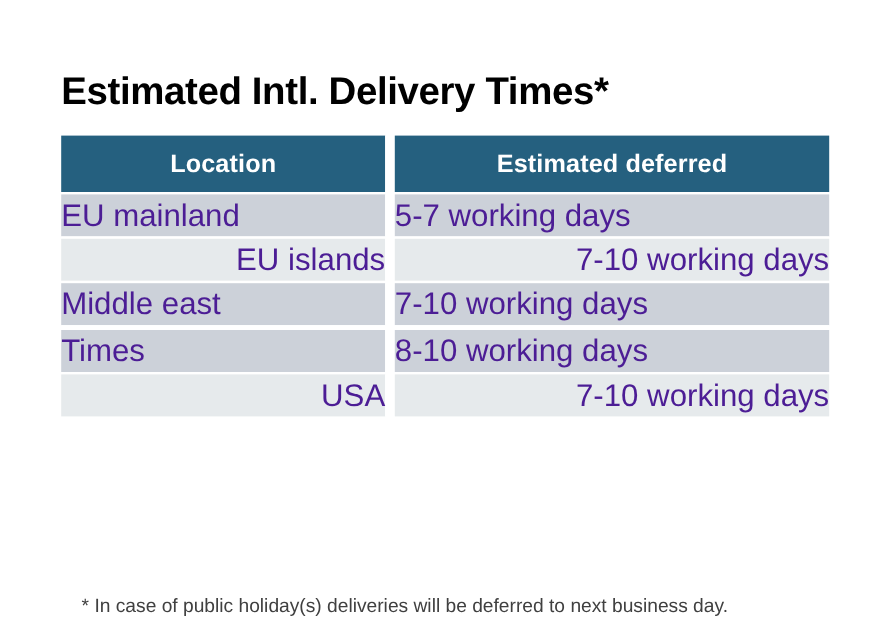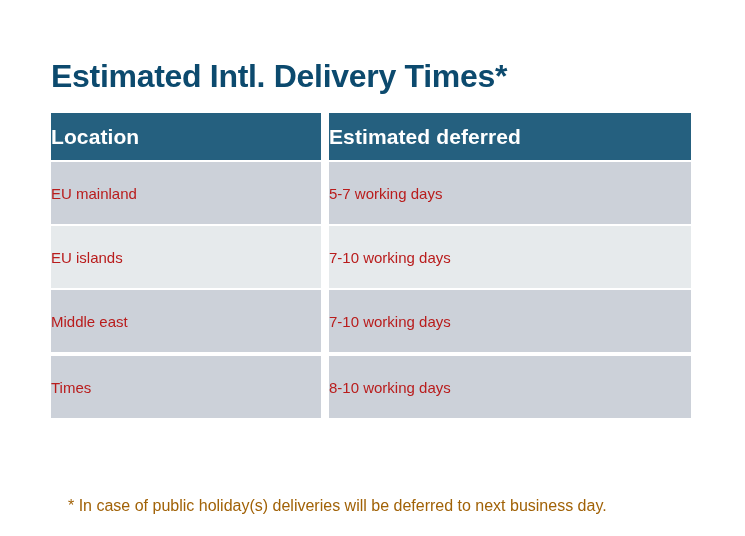--- a/index.html
+++ b/index.html
@@ -21,21 +21,21 @@
     background: #ffffff;
   }
 
   .page-title {
     position: absolute;
     left: 51px;
     top: 36px;
     font-size: 32px;
     font-weight: 700;
     letter-spacing: -0.3px;
-    color: #0c4a6e;
+    color: #000000;
     white-space: nowrap;
     line-height: 1.2;
   }
 
   .delivery-table {
     position: absolute;
     left: 51px;
     top: 113px;
     width: 640px;
     border-collapse: separate;
@@ -52,58 +52,58 @@
     padding: 0;
     vertical-align: middle;
   }
 
   .head-cell {
     height: 47px;
     background: #25607f;
     color: #ffffff;
     font-size: 21px;
     font-weight: 700;
-    text-align: left;
+    text-align: center;
     padding-left: 14px;
     white-space: nowrap;
     letter-spacing: 0.1px;
   }
 
   .gap-cell {
     background: #ffffff;
   }
 
   .row-spacer td {
     height: 2px;
     background: #ffffff;
     padding: 0;
     font-size: 0;
     line-height: 0;
   }
 
   .body-cell {
-    height: 62px;
-    font-size: 15px;
+    height: 35px;
+    font-size: 26px;
     font-weight: 400;
-    color: #b91c1c;
+    color: #4c1d95;
     text-align: left;
     padding-left: 14px;
     white-space: nowrap;
   }
 
   tr.row-odd .body-cell  { background: #ccd1d9; }
-  tr.row-even .body-cell { background: #e6eaec; }
+  tr.row-even .body-cell { background: #e6eaec; text-align: right; }
 
   .footnote {
     position: absolute;
     left: 68px;
     top: 480px;
     font-size: 16px;
     font-weight: 400;
-    color: #a16207;
+    color: #404040;
     white-space: nowrap;
     line-height: 1.3;
   }
 </style>
 </head>
 <body>
 
 <div class="page">
 
   <h1 class="page-title">Estimated Intl. Delivery Times*</h1>
@@ -171,19 +171,24 @@
         <td class="body-cell">Times</td>
         <td class="gap-cell"></td>
         <td class="body-cell">8-10 working days</td>
       </tr>
 
       <tr class="row-spacer">
         <td></td>
         <td></td>
         <td></td>
       </tr>
+      <tr class="row-even">
+        <td class="body-cell">USA</td>
+        <td class="gap-cell"></td>
+        <td class="body-cell">7-10 working days</td>
+      </tr>
 
     </tbody>
   </table>
 
   <p class="footnote">* In case of public holiday(s) deliveries will be deferred to next business day.</p>
 
 </div>
 
 </body></html>

